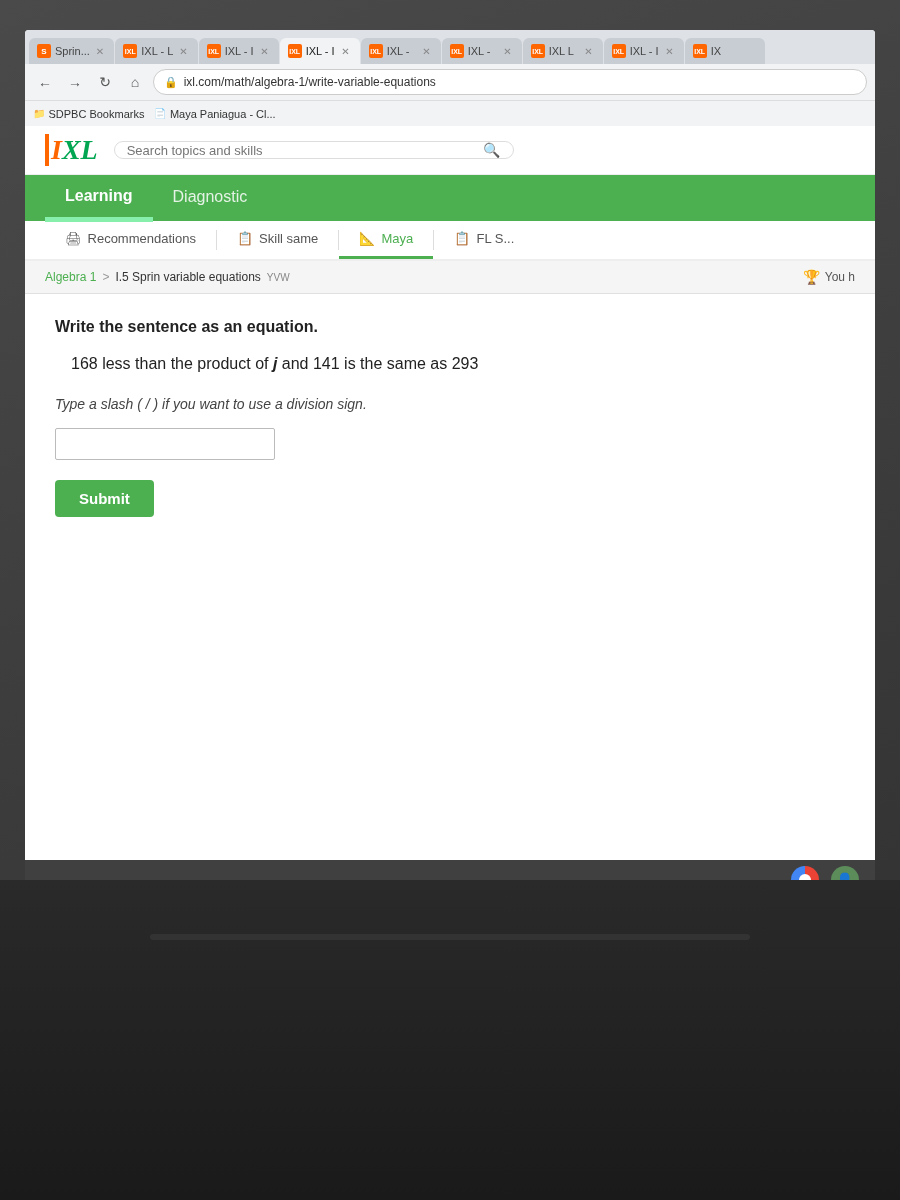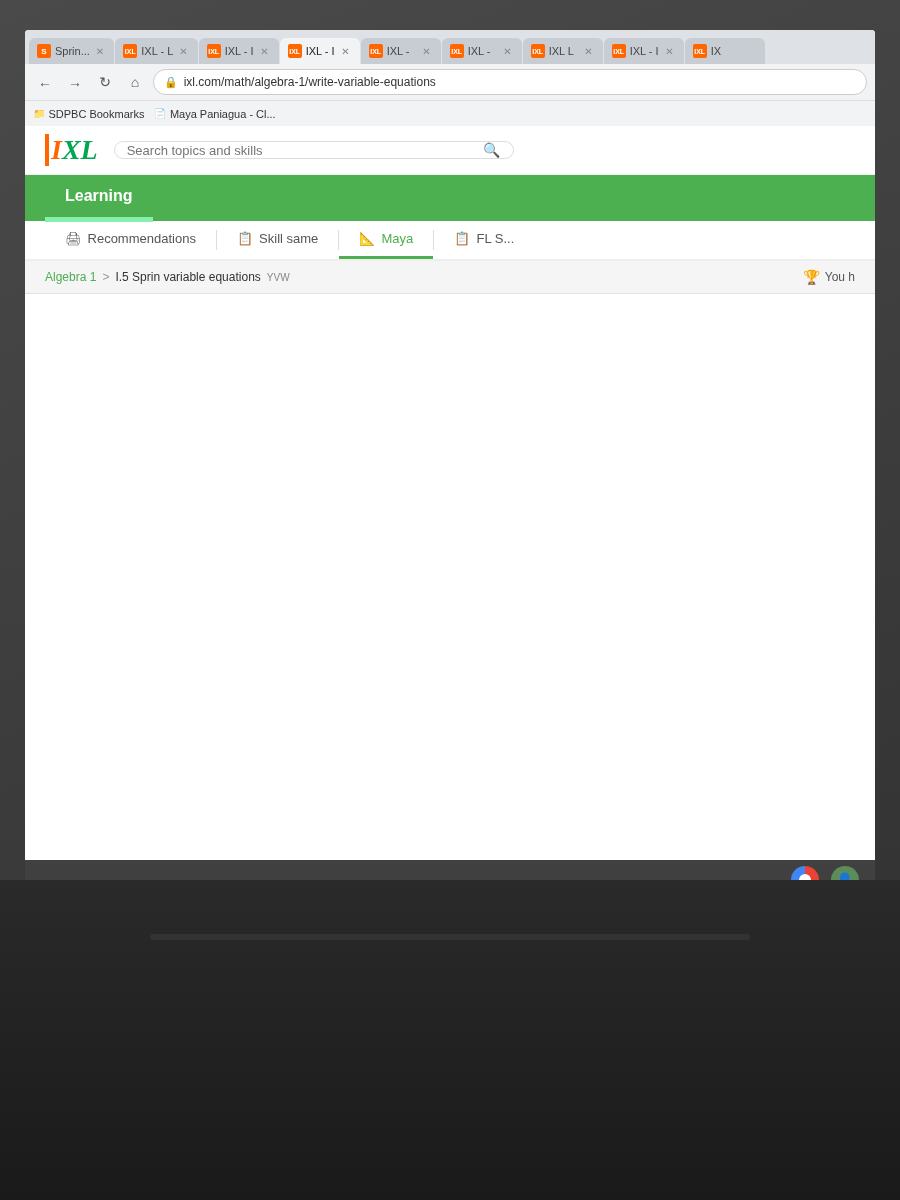--- a/index.html
+++ b/index.html
@@ -557,20 +557,23 @@
         <div class="search-bar">
           <input type="text" placeholder="Search topics and skills" style="">
           <span style="color:#999;font-size:14px;">🔍</span>
         </div>
       </div>
 
       <div class="nav-tabs">
         <div class="nav-tab active">
           <span>Learning</span>
         </div>
+        <div class="nav-tab">
+          <span>Diagnostic</span>
+        </div>
       </div>
 
       <div class="sub-nav">
         <div class="sub-nav-item">
           <span>🖨</span>
           <span>Recommendations</span>
         </div>
         <div class="sub-nav-divider"></div>
         <div class="sub-nav-item">
           <span>📋</span>
@@ -594,20 +597,29 @@
           <span class="breadcrumb-sep">&gt;</span>
           <span class="breadcrumb-current">I.5 Sprin variable equations</span>
           <span class="breadcrumb-code">YVW</span>
         </div>
         <div class="you-btn">
           <span class="trophy-icon">🏆</span>
           <span>You h</span>
         </div>
       </div>
 
+      <div class="exercise-area">
+        <div class="exercise-instruction">Write the sentence as an equation.</div>
+        <div class="exercise-problem">
+          168 less than the product of <em>j</em> and 141 is the same as 293
+        </div>
+        <div class="exercise-hint">Type a slash ( / ) if you want to use a division sign.</div>
+        <input class="answer-input" type="text" style="">
+        <button class="submit-btn">Submit</button>
+      </div>
     </div>
 
     <div class="taskbar">
       <div class="taskbar-icon chrome-icon" title="Chrome"></div>
       <div class="taskbar-icon user-icon" title="User" style="display:flex;align-items:center;justify-content:center;color:white;font-size:14px;">👤</div>
     </div>
   </div>
 
   <div class="circle-left"></div>
 

